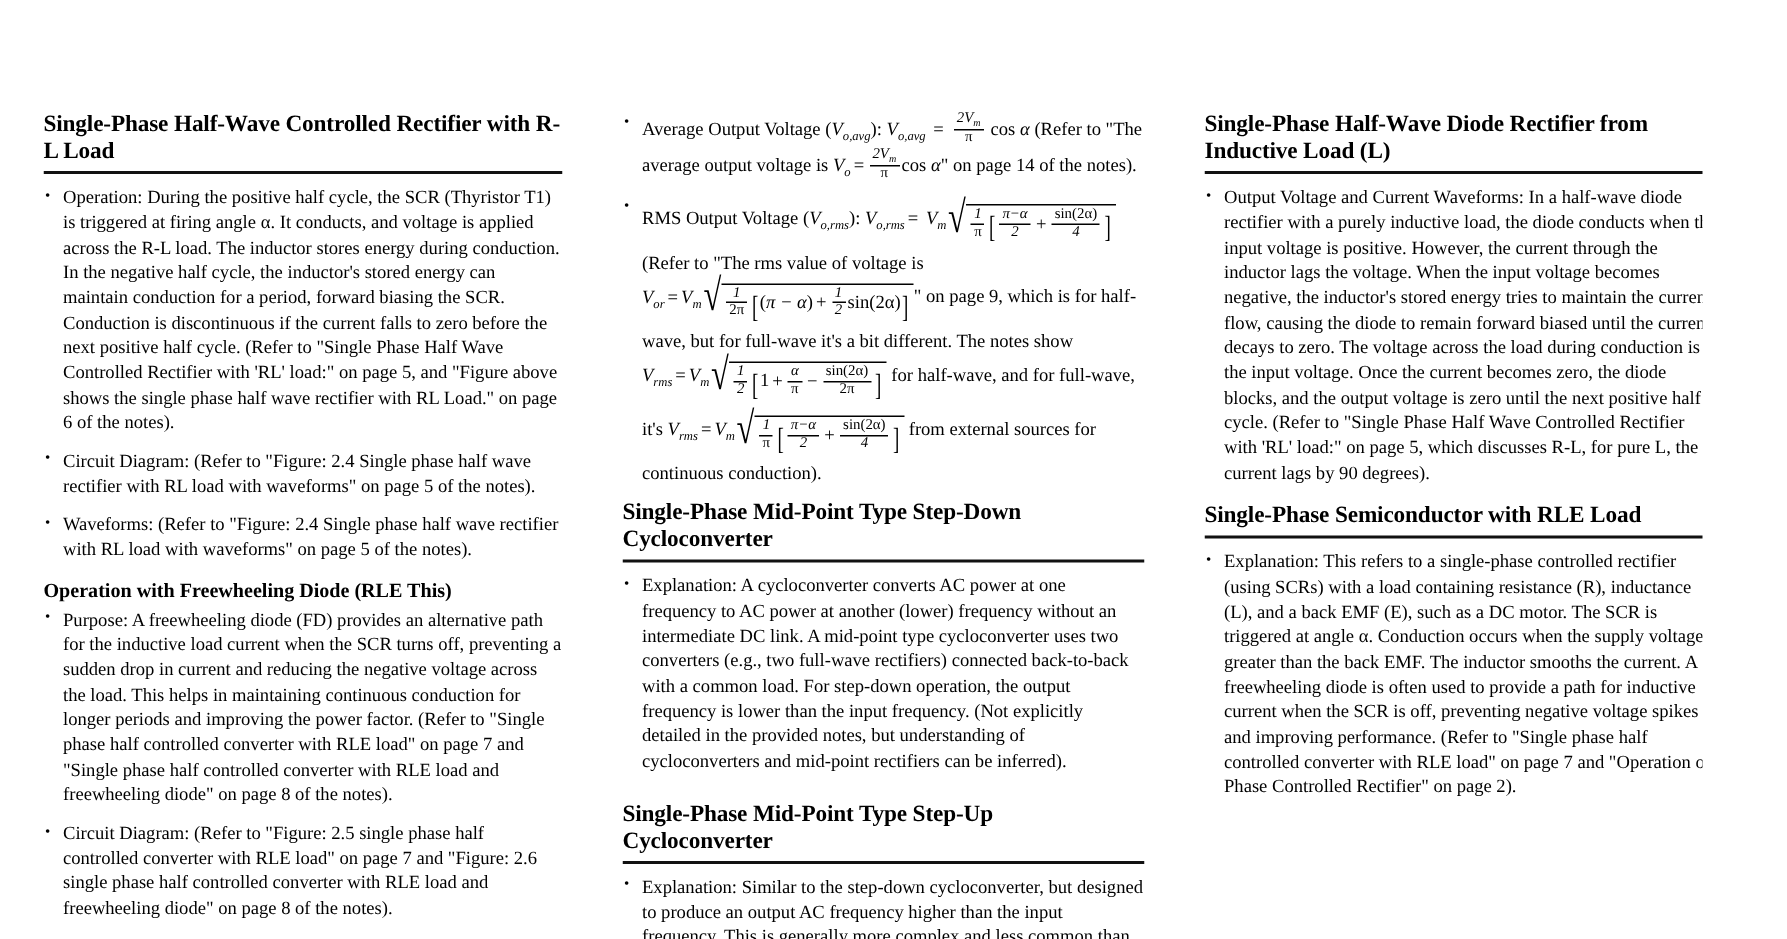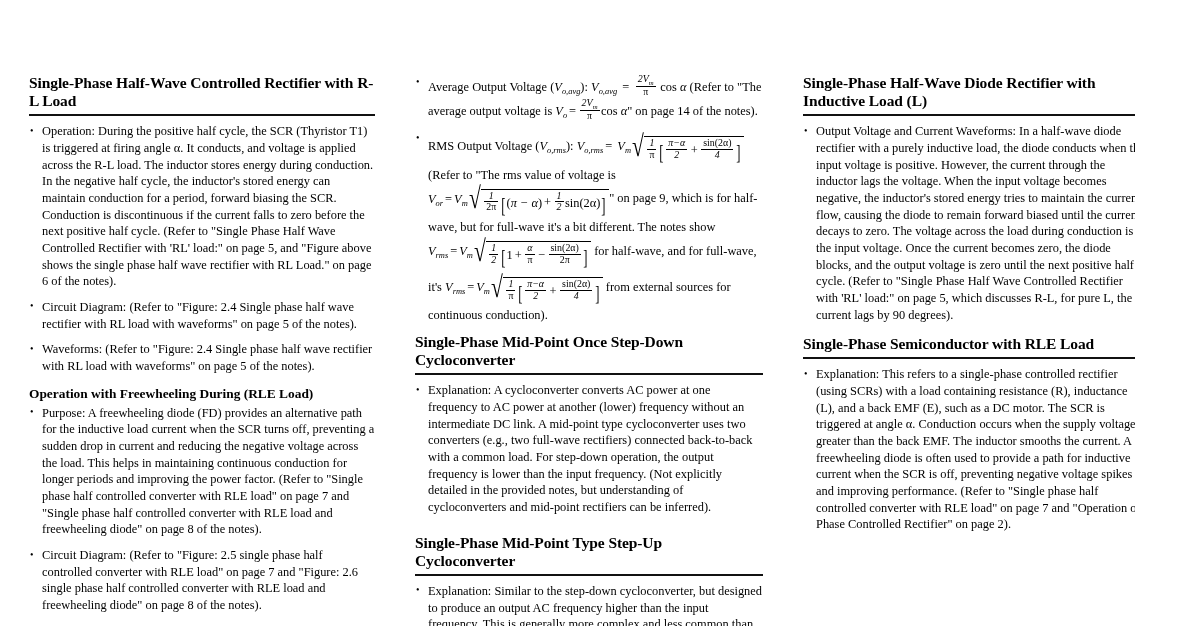--- a/index.html
+++ b/index.html
@@ -163,21 +163,21 @@
           <span class="lbl">Operation:</span><span> During the positive half cycle, the SCR (Thyristor T1) is triggered at firing angle α. It conducts, and voltage is applied across the R-L load. The inductor stores energy during conduction. In the negative half cycle, the inductor's stored energy can maintain conduction for a period, forward biasing the SCR. Conduction is discontinuous if the current falls to zero before the next positive half cycle. (Refer to "Single Phase Half Wave Controlled Rectifier with 'RL' load:" on page 5, and "Figure above shows the single phase half wave rectifier with RL Load." on page 6 of the notes).</span>
         </li>
         <li>
           <span class="lbl">Circuit Diagram:</span><span> (Refer to "Figure: 2.4 Single phase half wave rectifier with RL load with waveforms" on page 5 of the notes).</span>
         </li>
         <li>
           <span class="lbl">Waveforms:</span><span> (Refer to "Figure: 2.4 Single phase half wave rectifier with RL load with waveforms" on page 5 of the notes).</span>
         </li>
       </ul>
 
-      <h3 class="sub-title">Operation with Freewheeling During (RLE Load)</h3>
+      <h3 class="sub-title">Operation with Freewheeling Diode (RLE This)</h3>
 
       <ul class="bullets">
         <li>
           <span class="lbl">Purpose:</span><span> A freewheeling diode (FD) provides an alternative path for the inductive load current when the SCR turns off, preventing a sudden drop in current and reducing the negative voltage across the load. This helps in maintaining continuous conduction for longer periods and improving the power factor. (Refer to "Single phase half controlled converter with RLE load" on page 7 and "Single phase half controlled converter with RLE load and freewheeling diode" on page 8 of the notes).</span>
         </li>
         <li>
           <span class="lbl">Circuit Diagram:</span><span> (Refer to "Figure: 2.5 single phase half controlled converter with RLE load" on page 7 and "Figure: 2.6 single phase half controlled converter with RLE load and freewheeling diode" on page 8 of the notes).</span>
         </li>
         <li>
           <span class="lbl">Waveforms:</span><span> (Refer to "Figure: 2.5 single phase half controlled converter with RLE load" on page 7 and "Figure: 2.6 single</span>
@@ -203,41 +203,41 @@
         </li>
 
         <li class="mathline">
           <span class="lbl"><span>RMS Output Voltage (</span><span class="m"><span>V</span><sub>o,rms</sub></span><span>):</span></span>
           <span class="m"><span>V</span><sub>o,rms</sub><span class="op">=</span></span>
 
           <span class="m"><span>V</span><sub>m</sub><span class="sqrt big-sqrt"><span class="radical">√</span><span class="rad-body"><span class="frac"><span class="num">1</span><span class="den up">π</span></span><span class="brk up">[</span><span class="frac"><span class="num">π−α</span><span class="den">2</span></span><span class="op">+</span><span class="frac"><span class="num up">sin(2α)</span><span class="den">4</span></span><span class="brk up">]</span></span></span></span><span> (Refer to "The rms value of voltage is </span><span class="m"><span>V</span><sub>or</sub><span class="op">=</span><span>V</span><sub>m</sub><span class="sqrt big-sqrt"><span class="radical">√</span><span class="rad-body"><span class="frac"><span class="num">1</span><span class="den up">2π</span></span><span class="brk up">[</span><span class="up">(</span><span>π − α</span><span class="up">)</span><span class="op">+</span><span class="frac"><span class="num">1</span><span class="den">2</span></span><span class="up">sin(2α)</span><span class="brk up">]</span></span></span></span><span>" on page 9, which is for half-wave, but for full-wave it's a bit different. The notes show </span><span class="m"><span>V</span><sub>rms</sub><span class="op">=</span><span>V</span><sub>m</sub><span class="sqrt big-sqrt"><span class="radical">√</span><span class="rad-body"><span class="frac"><span class="num">1</span><span class="den">2</span></span><span class="brk up">[</span><span class="up">1</span><span class="op">+</span><span class="frac"><span class="num">α</span><span class="den up">π</span></span><span class="op">−</span><span class="frac"><span class="num up">sin(2α)</span><span class="den up">2π</span></span><span class="brk up">]</span></span></span></span><span> for half-wave, and for full-wave, it's </span><span class="m"><span>V</span><sub>rms</sub><span class="op">=</span><span>V</span><sub>m</sub><span class="sqrt big-sqrt"><span class="radical">√</span><span class="rad-body"><span class="frac"><span class="num">1</span><span class="den up">π</span></span><span class="brk up">[</span><span class="frac"><span class="num">π−α</span><span class="den">2</span></span><span class="op">+</span><span class="frac"><span class="num up">sin(2α)</span><span class="den">4</span></span><span class="brk up">]</span></span></span></span><span> from external sources for continuous conduction).</span>
         </li>
       </ul>
 
-      <h2 class="sec-title">Single-Phase Mid-Point Once Step-Down Cycloconverter</h2>
+      <h2 class="sec-title">Single-Phase Mid-Point Type Step-Down Cycloconverter</h2>
       <hr class="rule">
       <ul class="bullets">
         <li>
           <span class="lbl">Explanation:</span><span> A cycloconverter converts AC power at one frequency to AC power at another (lower) frequency without an intermediate DC link. A mid-point type cycloconverter uses two converters (e.g., two full-wave rectifiers) connected back-to-back with a common load. For step-down operation, the output frequency is lower than the input frequency. (Not explicitly detailed in the provided notes, but understanding of cycloconverters and mid-point rectifiers can be inferred).</span>
         </li>
       </ul>
 
       <h2 class="sec-title" style="margin-top:18px;">Single-Phase Mid-Point Type Step-Up Cycloconverter</h2>
       <hr class="rule">
       <ul class="bullets">
         <li>
           <span class="lbl">Explanation:</span><span> Similar to the step-down cycloconverter, but designed to produce an output AC frequency higher than the input frequency. This is generally more complex and less common than step-down cycloconverters. (Not explicitly detailed in the provided notes).</span>
         </li>
       </ul>
 
     </div>
 
     <div class="col col-3">
 
-      <h2 class="sec-title">Single-Phase Half-Wave Diode Rectifier with Inductive Load (L)</h2>
+      <h2 class="sec-title">Single-Phase Half-Wave Diode Rectifier from Inductive Load (L)</h2>
       <hr class="rule">
       <ul class="bullets">
         <li>
           <span class="lbl">Output Voltage and Current Waveforms:</span><span> In a half-wave diode rectifier with a purely inductive load, the diode conducts when the input voltage is positive. However, the current through the inductor lags the voltage. When the input voltage becomes negative, the inductor's stored energy tries to maintain the current flow, causing the diode to remain forward biased until the current decays to zero. The voltage across the load during conduction is the input voltage. Once the current becomes zero, the diode blocks, and the output voltage is zero until the next positive half cycle. (Refer to "Single Phase Half Wave Controlled Rectifier with 'RL' load:" on page 5, which discusses R-L, for pure L, the current lags by 90 degrees).</span>
         </li>
       </ul>
 
       <h2 class="sec-title" style="margin-top:12px;">Single-Phase Semiconductor with RLE Load</h2>
       <hr class="rule">
       <ul class="bullets">

